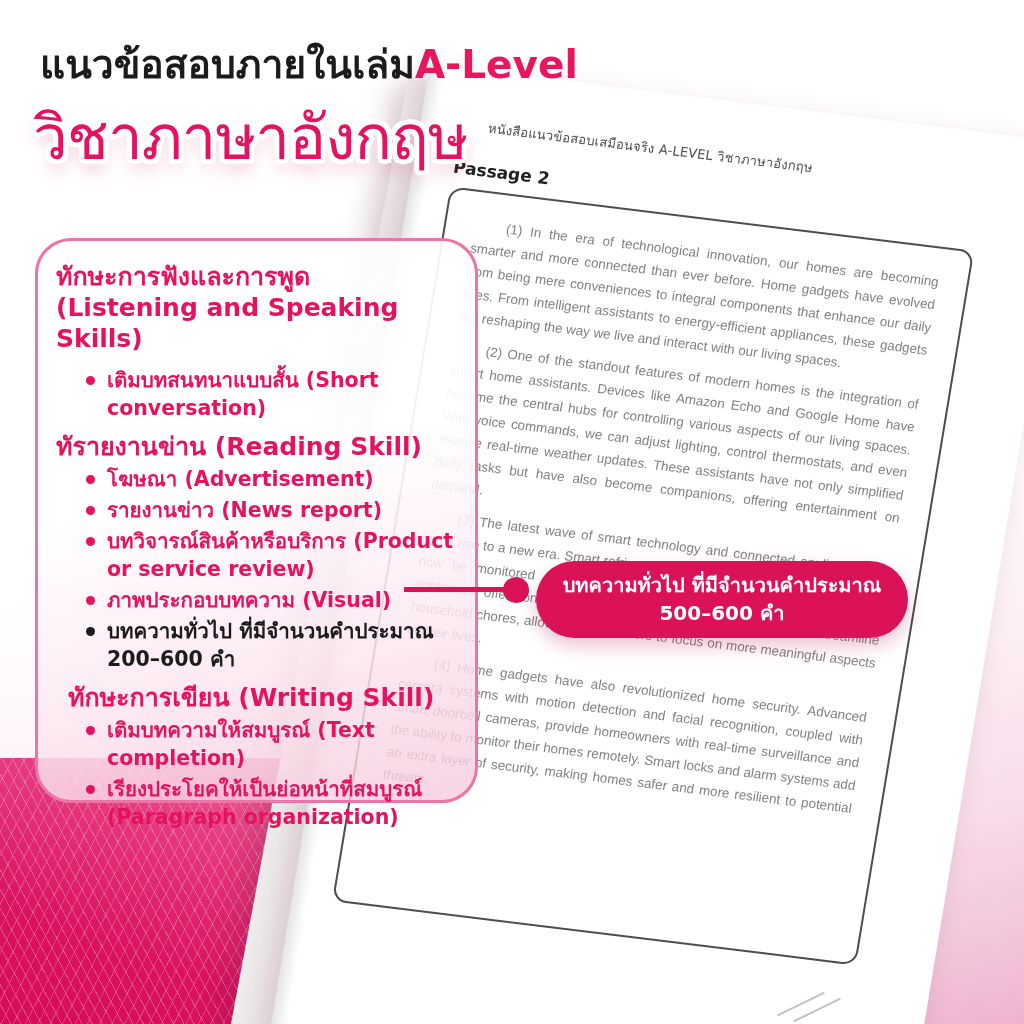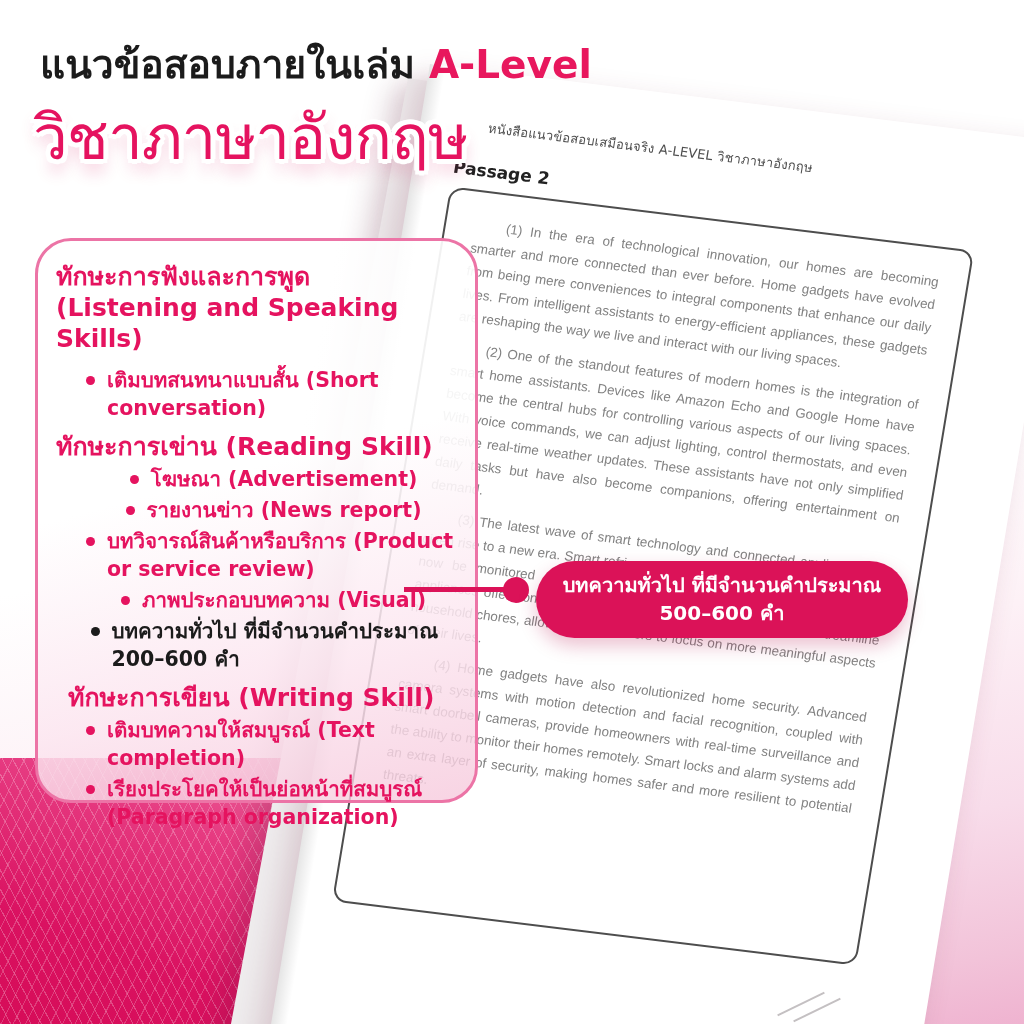--- a/index.html
+++ b/index.html
@@ -55,41 +55,41 @@
   }
   .curl{ position:absolute; background:#c4c0c2; width:2px; height:52px; transform:rotate(64deg); }
   .curl.c1{ left:800px; top:978px; }
   .curl.c2{ left:816px; top:984px; }
 
   
   .top-header{
     position:absolute; left:40px; top:33px; font-size:39px; font-weight:700;
     color:#1b1b1b; letter-spacing:0; white-space:nowrap;
   }
-  .top-header .hl{ color:#e8175d; margin-left:14px; }
+  .top-header .hl{ color:#e8175d; }
   .big-title{
     position:absolute; left:33px; top:88px; font-size:62px; font-weight:400;
     color:#e5135f; white-space:nowrap; letter-spacing:-1px;
     text-shadow:
       -4px -4px 0 #fff, 4px -4px 0 #fff, -4px 4px 0 #fff, 4px 4px 0 #fff,
       0 -5px 0 #fff, 0 5px 0 #fff, -5px 0 0 #fff, 5px 0 0 #fff,
       0 12px 16px rgba(214,15,88,0.30);
   }
 
   
   .panel{
     position:absolute; left:35px; top:238px; width:443px; height:565px;
     border:3px solid #ec74a6; border-radius:36px;
     background:linear-gradient(165deg, rgba(255,255,255,0.92) 42%, rgba(252,230,240,0.85) 74%, rgba(246,201,220,0.8) 100%);
     padding:20px 14px 0 18px;
   }
   .sec-title{ font-size:25px; line-height:31px; font-weight:800; color:#e5135f; }
   .sec-title.indent{ margin-left:12px; }
   .sec-gap{ height:9px; }
-  .item{ display:flex; margin-left:30px; margin-top:3px;justify-content:center; }
+  .item{ display:flex; margin-left:30px; margin-top:3px; }
   .item .dot{
     width:9px; height:9px; border-radius:50%; background:#e5135f;
     flex:0 0 9px; margin:10px 12px 0 0;
   }
   .item .txt{ font-size:20.5px; line-height:28px; font-weight:700; color:#e5135f; max-width:360px; }
   .item.black .dot{ background:#1b1b1b; }
   .item.black .txt{ color:#1b1b1b; max-width:345px; }
 
   
   .connector-line{ position:absolute; left:404px; top:587px; width:110px; height:5px; background:#db1258; z-index:6; }
@@ -135,21 +135,21 @@
 
     <div class="sec-title">ทักษะการฟังและการพูด</div>
     <div class="sec-title">(Listening and Speaking Skills)</div>
     <div class="sec-gap"></div>
     <div class="item">
       <span class="dot"></span>
       <span class="txt">เติมบทสนทนาแบบสั้น (Short conversation)</span>
     </div>
 
     <div class="sec-gap"></div>
-    <div class="sec-title">ทักษะการเข่าน (Reading Skill)</div>
+    <div class="sec-title">ทัรายงานข่าน (Reading Skill)</div>
     <div class="item">
       <span class="dot"></span>
       <span class="txt">โฆษณา (Advertisement)</span>
     </div>
     <div class="item">
       <span class="dot"></span>
       <span class="txt">รายงานข่าว (News report)</span>
     </div>
     <div class="item">
       <span class="dot"></span>

